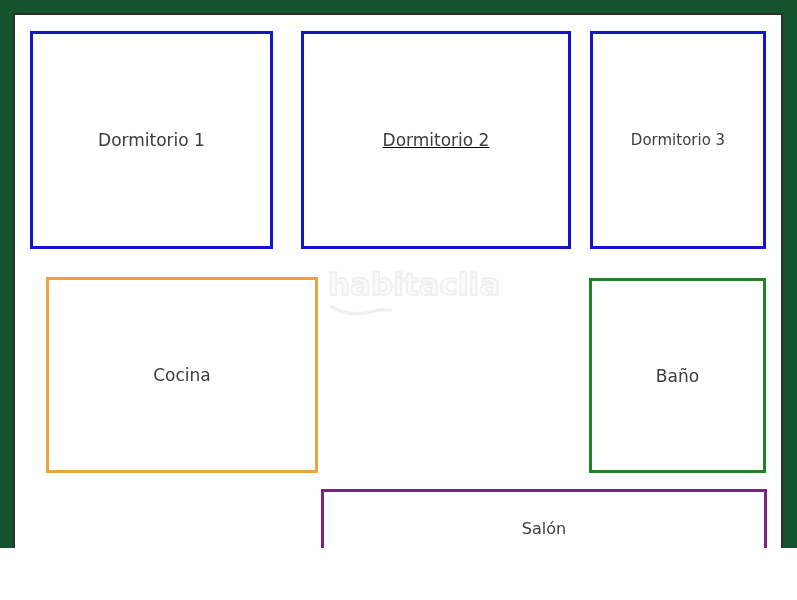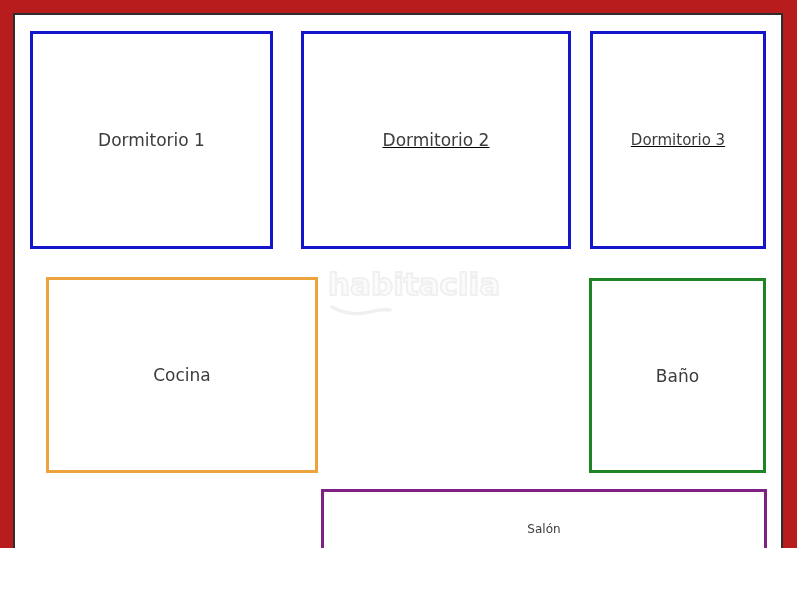--- a/index.html
+++ b/index.html
@@ -4,21 +4,21 @@
 <style>
   html, body {
     margin: 0;
     padding: 0;
     background: #ffffff;
   }
   .canvas {
     position: relative;
     width: 797px;
     height: 548px;
-    background: #b91c1c;
+    background: #14532d;
     font-family: "DejaVu Sans", "Liberation Sans", sans-serif;
     overflow: hidden;
   }
   .frame {
     position: absolute;
     left: 13px;
     top: 13px;
     width: 770px;
     height: 572px;
     border: 2px solid #2e2e2e;
@@ -34,26 +34,26 @@
     align-items: center;
     justify-content: center;
   }
   .room-label {
     color: #3c3c3c;
     font-size: 17px;
     white-space: nowrap;
   }
   #room-dormitorio-1 { left: 30px;  top: 31px;  width: 243px; height: 218px; }
   #room-dormitorio-2 { left: 301px; top: 31px;  width: 270px; height: 218px; text-decoration: underline; }
-  #room-dormitorio-3 { left: 590px; top: 31px;  width: 176px; height: 218px; text-decoration: underline; }
+  #room-dormitorio-3 { left: 590px; top: 31px;  width: 176px; height: 218px; }
   #room-dormitorio-3 .room-label { font-size: 15px; }
   #room-cocina       { left: 46px;  top: 277px; width: 272px; height: 196px; }
   #room-bano         { left: 589px; top: 278px; width: 177px; height: 195px; }
   #room-salon        { left: 321px; top: 489px; width: 446px; height: 79px; }
-  #room-salon .room-label { font-size: 12px; }
+  #room-salon .room-label { font-size: 16px; }
 
   .watermark {
     position: absolute;
     left: 328px;
     top: 266px;
     pointer-events: none;
   }
   .watermark-text {
     font-size: 31px;
     font-weight: bold;

